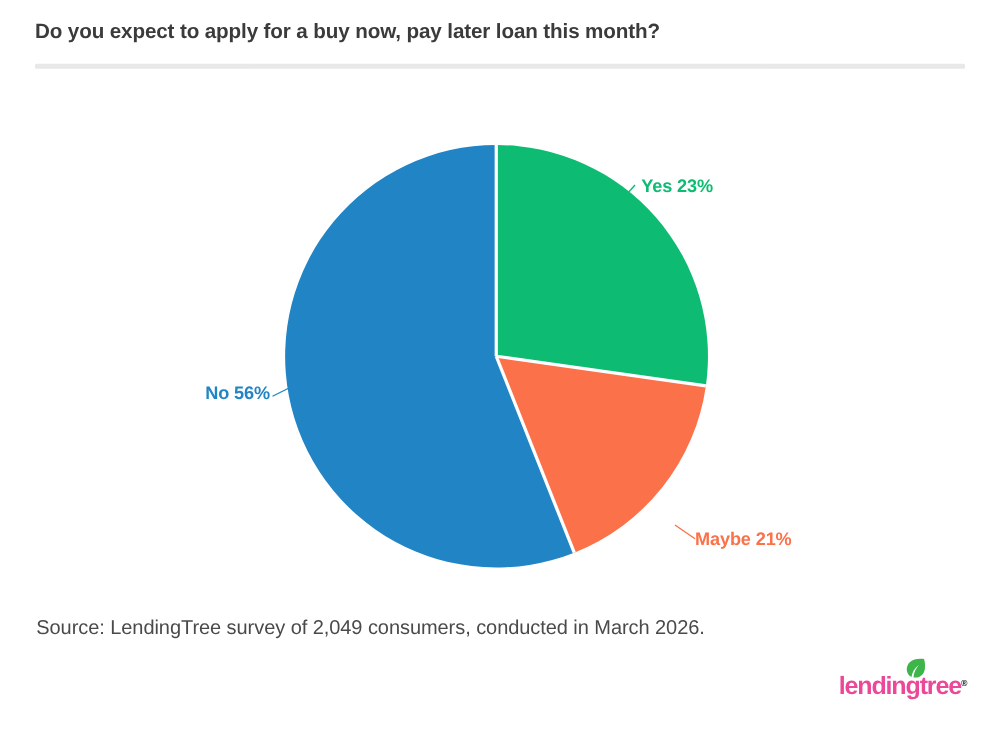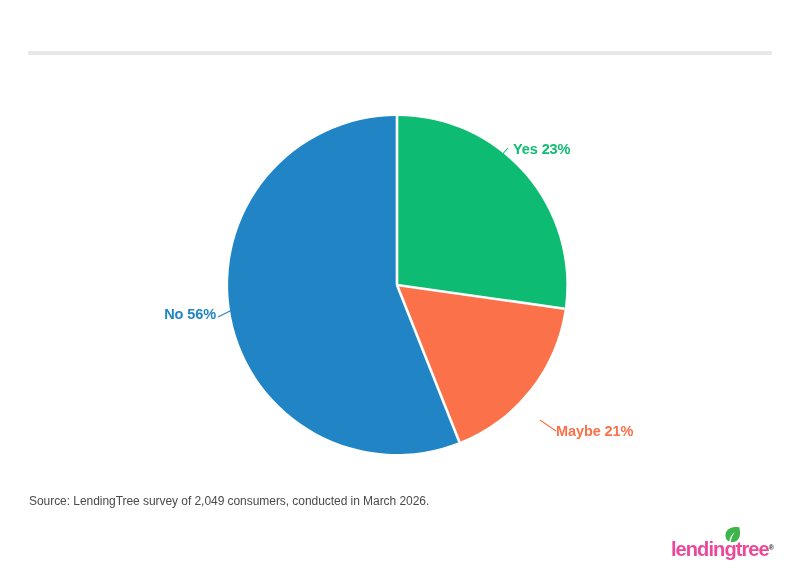--- a/index.html
+++ b/index.html
@@ -52,21 +52,21 @@
   }
   .slice-label {
     font-size: 14.5px;
     font-weight: bold;
     letter-spacing: -0.1px;
   }
   #source-note {
     position: absolute;
     left: 29px;
     top: 494px;
-    font-size: 12px;
+    font-size: 16px;
     color: #4a4a4a;
     letter-spacing: -0.05px;
   }
   #brand-logo {
     position: absolute;
     right: 26px;
     top: 530px;
     height: 30px;
     display: flex;
     align-items: flex-end;
@@ -93,20 +93,21 @@
     vertical-align: super;
     font-weight: bold;
     letter-spacing: 0;
   }
 </style>
 </head>
 <body>
 
 <div id="chart-card">
 
+  <div id="page-title">Do you expect to apply for a buy now, pay later loan this month?</div>
 
   <div id="title-divider"></div>
 
   <div id="pie-area">
     <svg id="pie-svg" width="800" height="420" viewBox="0 0 800 420">
 
       <path fill="#0dbc72" d="M 397 225 L 397 56 A 169 169 0 0 1 564.7 248.7 Z"></path>
 
       <path fill="#fb7149" d="M 397 225 L 564.7 248.7 A 169 169 0 0 1 459.4 382.1 Z"></path>
 

